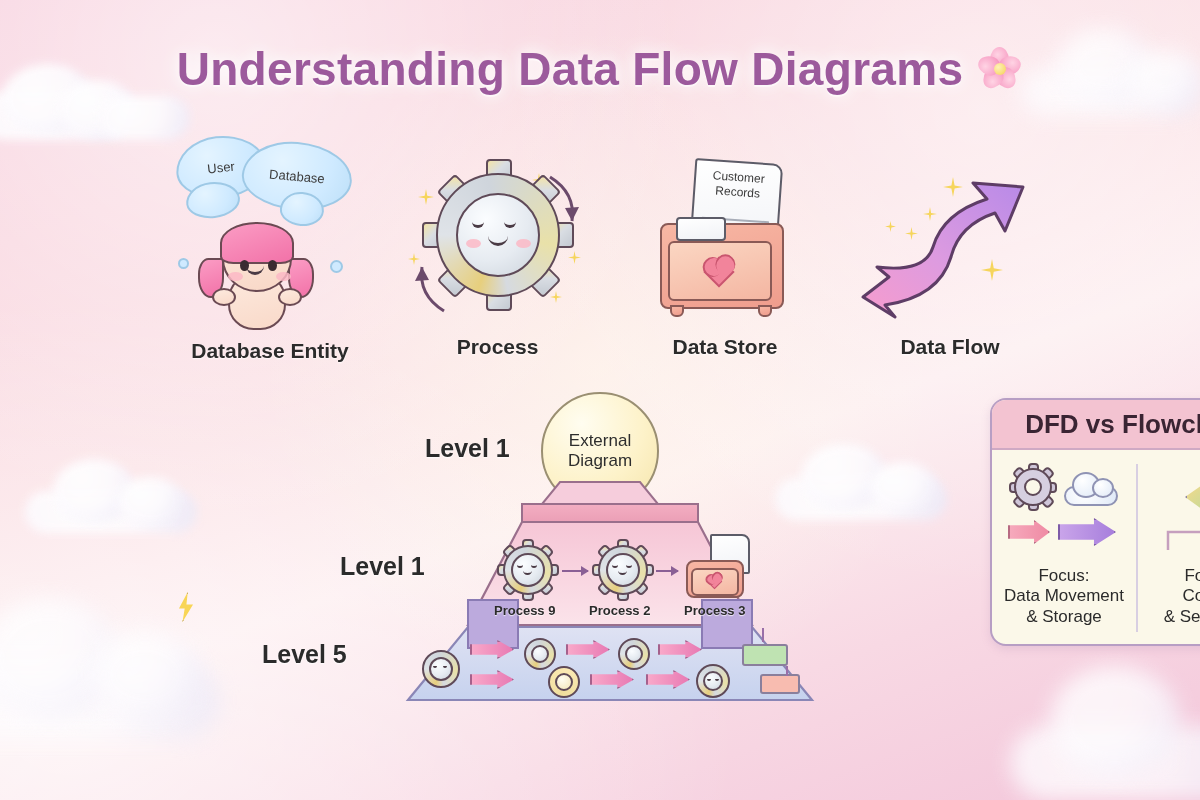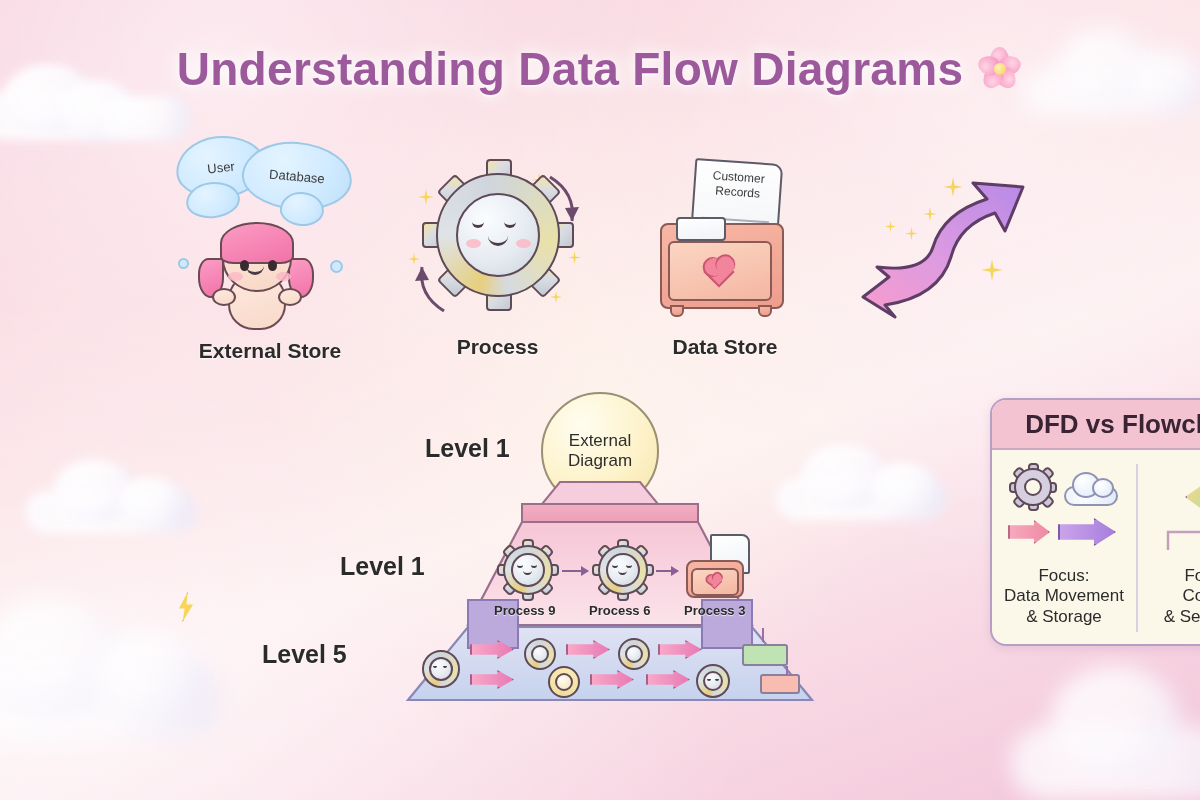--- a/index.html
+++ b/index.html
@@ -269,21 +269,21 @@
       <div class="girl-body" style="left:42px;top:158px;width:24px;height:18px;border-radius:50%;"></div>
       <div class="girl-body" style="left:108px;top:158px;width:24px;height:18px;border-radius:50%;"></div>
       <div class="girl-head" style="left:52px;top:96px;width:70px;height:66px;"></div>
       <div class="hair" style="left:50px;top:92px;width:74px;height:42px;border-radius:50% 50% 18% 18%;"></div>
       <span class="eye" style="left:70px;top:130px;"></span>
       <span class="eye" style="left:98px;top:130px;"></span>
       <span class="blush" style="left:58px;top:142px;"></span>
       <span class="blush" style="left:106px;top:142px;"></span>
       <span class="sm-mouth" style="left:76px;top:136px;width:18px;height:9px;"></span>
     </div>
-    <div class="legend-label" style="margin-top:4px;">External Store</div>
+    <div class="legend-label" style="margin-top:4px;">Database Entity</div>
   </div>
 
   <div class="legend-item" style="left:400px;top:155px;width:195px;">
     <div style="position:relative;width:195px;height:180px;">
       <span class="spark s4" style="left:18px;top:34px;width:16px;height:16px;"></span>
       <span class="spark s4" style="left:8px;top:98px;width:12px;height:12px;"></span>
       <span class="spark s4" style="left:132px;top:18px;width:14px;height:14px;"></span>
       <span class="spark s4" style="left:168px;top:96px;width:13px;height:13px;"></span>
       <span class="spark s4" style="left:150px;top:136px;width:12px;height:12px;"></span>
       <div class="gear" style="left:28px;top:10px;width:140px;height:140px;">
@@ -345,20 +345,21 @@
           </linearGradient>
         </defs>
         <path d="M8 142 L34 122 L22 112 Q70 118 78 92 Q88 58 132 44 L118 28 L168 32 L150 76 L140 58 Q104 70 96 102 Q84 142 30 150 L40 162 Z" fill="url(#flowgrad)" stroke="#5e3d66" stroke-width="3" stroke-linejoin="round"></path>
       </svg>
       <span class="spark s4" style="left:88px;top:22px;width:20px;height:20px;"></span>
       <span class="spark s4" style="left:68px;top:52px;width:14px;height:14px;"></span>
       <span class="spark s4" style="left:30px;top:66px;width:11px;height:11px;"></span>
       <span class="spark s4" style="left:50px;top:72px;width:13px;height:13px;"></span>
       <span class="spark s4" style="left:126px;top:104px;width:22px;height:22px;"></span>
     </div>
+    <div class="legend-label">Data Flow</div>
   </div>
 
   <span class="bolt" style="left:175px;top:592px;"></span>
 
   <div id="pyramid">
 
     <div id="context-circle" style="left:241px;top:-8px;">
       <span>External</span>
       <span>Diagram</span>
     </div>
@@ -423,21 +424,21 @@
     <div style="position:absolute;left:382px;top:134px;width:72px;height:66px;">
       <div class="ds-paper" style="left:28px;top:0;width:40px;height:40px;border-radius:2px 8px 2px 2px;"></div>
       <div class="ds-box" style="position:absolute;left:4px;top:26px;width:58px;height:38px;"></div>
       <div class="ds-front" style="left:9px;top:34px;width:48px;height:28px;"></div>
       <span class="heart" style="left:27px;top:42px;width:11px;height:11px;border-width:1.5px;"></span>
     </div>
     <span class="arrow-sm" style="left:262px;top:170px;width:26px;"></span>
     <span class="arrow-sm" style="left:356px;top:170px;width:22px;"></span>
 
     <div class="proc-label" style="left:194px;top:203px;">Process 9</div>
-    <div class="proc-label" style="left:289px;top:203px;">Process 6</div>
+    <div class="proc-label" style="left:289px;top:203px;">Process 2</div>
     <div class="proc-label" style="left:384px;top:203px;">Process 3</div>
 
     <div style="position:absolute;left:120px;top:232px;width:390px;height:66px;">
       <div class="gear" style="position:absolute;left:2px;top:18px;width:38px;height:38px;">
         <span class="body" style="left:0;top:0;width:38px;height:38px;"></span>
         <span class="face" style="left:7px;top:7px;width:24px;height:24px;"></span>
         <span class="sm-eye" style="left:11px;top:15px;width:4px;height:3px;border-bottom-width:2px;"></span>
         <span class="sm-eye" style="left:21px;top:15px;width:4px;height:3px;border-bottom-width:2px;"></span>
       </div>
       <span class="ribbon" style="left:50px;top:8px;width:44px;"></span>

